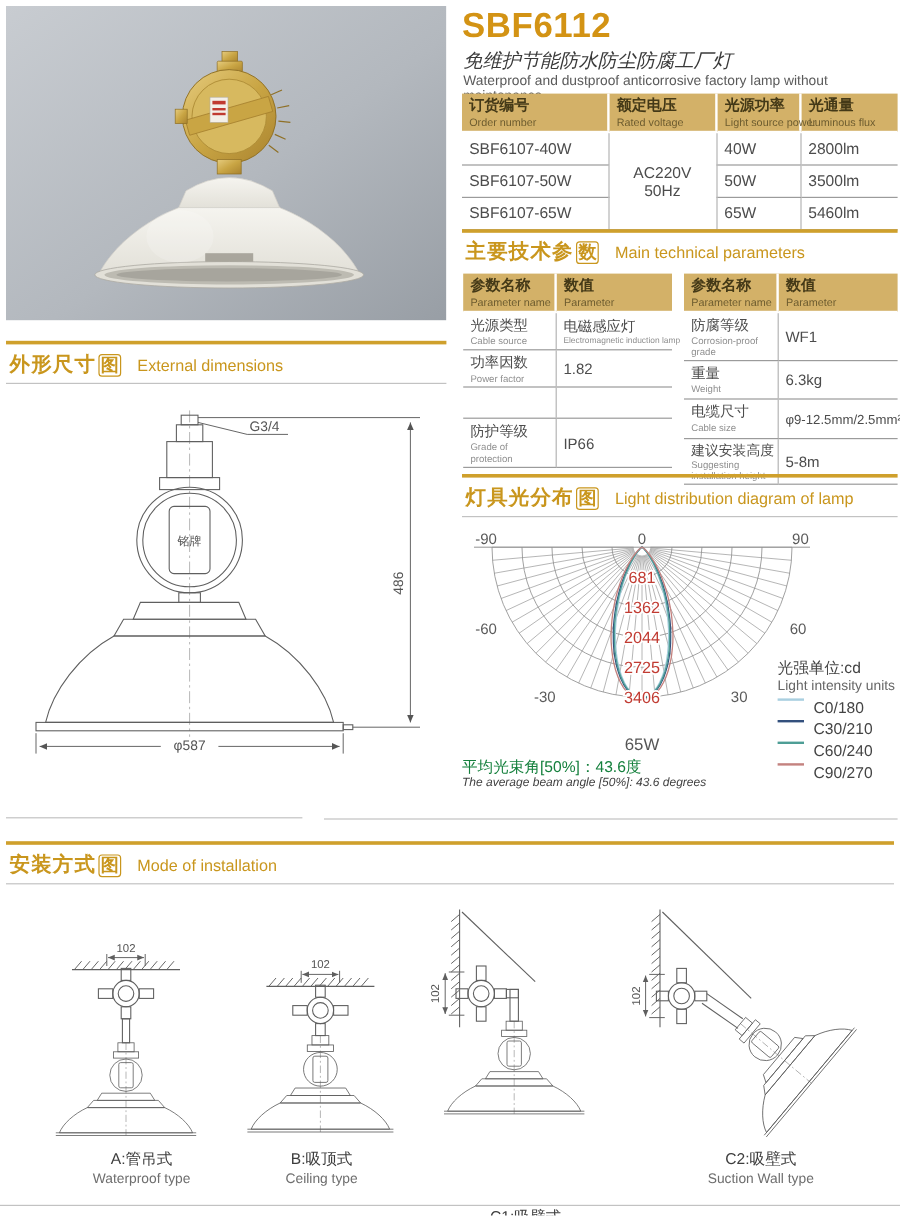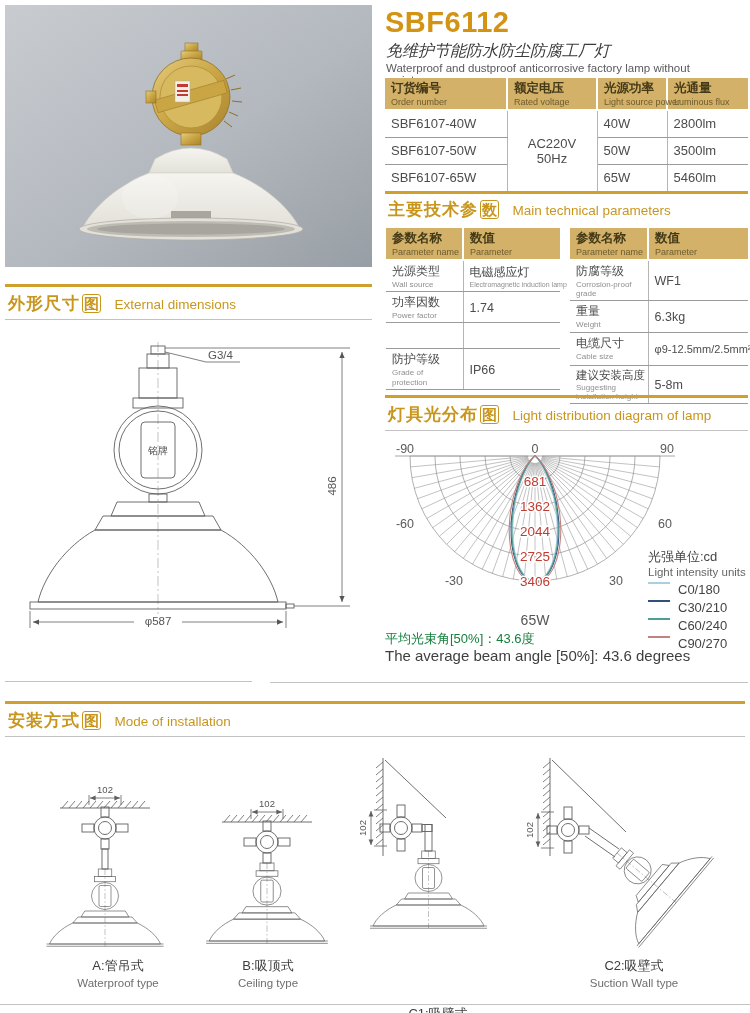--- a/index.html
+++ b/index.html
@@ -25,21 +25,21 @@
   td{border-bottom:1px solid #9b9b9b;border-left:1px solid #b5b5b5;padding:2px 6px;vertical-align:middle;color:#4c4c4c;font-size:13px;overflow:visible;}
   td:first-child{border-left:none;}
   .c-zh{display:block;font-size:12px;color:#4c4c4c;white-space:nowrap;}
   .c-en{display:block;font-size:8px;color:#8f8f8f;line-height:1.15;}
   .v-main{font-size:12.5px;color:#4c4c4c;}
   .v-sub{display:block;font-size:7px;color:#8f8f8f;white-space:nowrap;}
   .volt-cell{text-align:center;border-left:1px solid #b5b5b5;border-right:1px solid #b5b5b5;}
   
   .w65{width:290px;text-align:center;font-size:14px;color:#555555;}
   .beam-zh{font-size:13px;color:#15803d;}
-  .beam-en{font-size:15px;color:#3f3f3f;}
+  .beam-en{font-size:10px;color:#3f3f3f;font-style:italic;}
   .leg-title-zh{font-size:13px;color:#444444;}
   .leg-title-en{font-size:11.5px;color:#666666;margin-bottom:4px;}
   .leg-row{display:flex;align-items:flex-start;margin-top:3px;}
   .leg-line{display:inline-block;width:22px;height:1.5px;margin-right:8px;}
   .leg-label{font-size:13px;color:#444444;}
   
   .mode-cap{width:170px;text-align:center;}
   .cap-zh{font-size:13px;color:#3d3d3d;}
   .cap-en{font-size:11.5px;color:#6e6e6e;margin-top:2px;}
   
@@ -163,30 +163,30 @@
           <span class="hen">Parameter name</span>
         </th>
     <th>
           <span class="hzh">数值</span>
           <span class="hen">Parameter</span>
         </th>
   </tr>
   <tr style="height:31px">
     <td>
           <span class="c-zh">光源类型</span>
-          <span class="c-en">Wall source</span>
+          <span class="c-en">Cable source</span>
         </td>
     <td><span class="v-main" style="font-size:12px">电磁感应灯</span><span class="v-sub">Electromagnetic induction lamp</span></td>
   </tr>
   <tr style="height:31px">
     <td>
           <span class="c-zh">功率因数</span>
           <span class="c-en">Power factor</span>
         </td>
-    <td><span class="v-main">1.74</span></td>
+    <td><span class="v-main">1.82</span></td>
   </tr>
   <tr style="height:26px">
     <td>
           <span class="c-zh"></span>
         </td>
     <td><span class="v-main"></span></td>
   </tr>
   <tr style="height:31px">
     <td>
           <span class="c-zh">防护等级</span>

